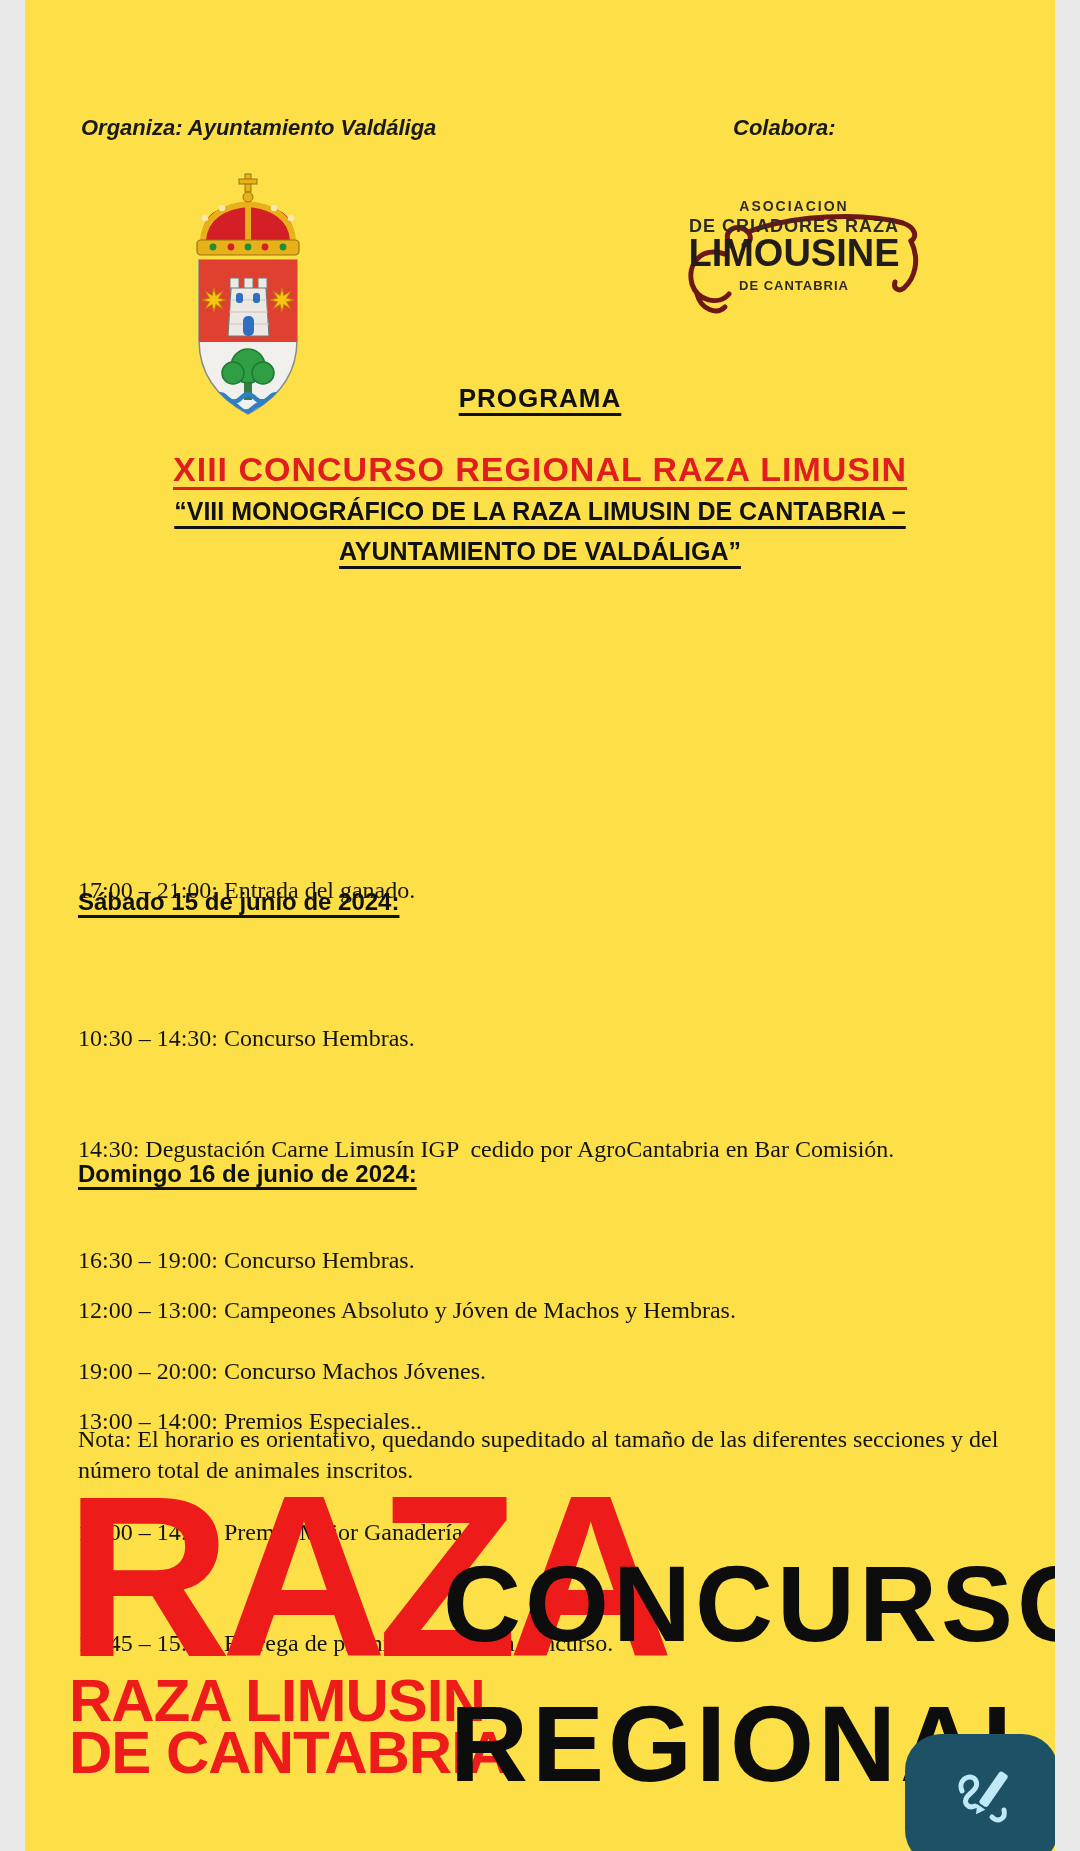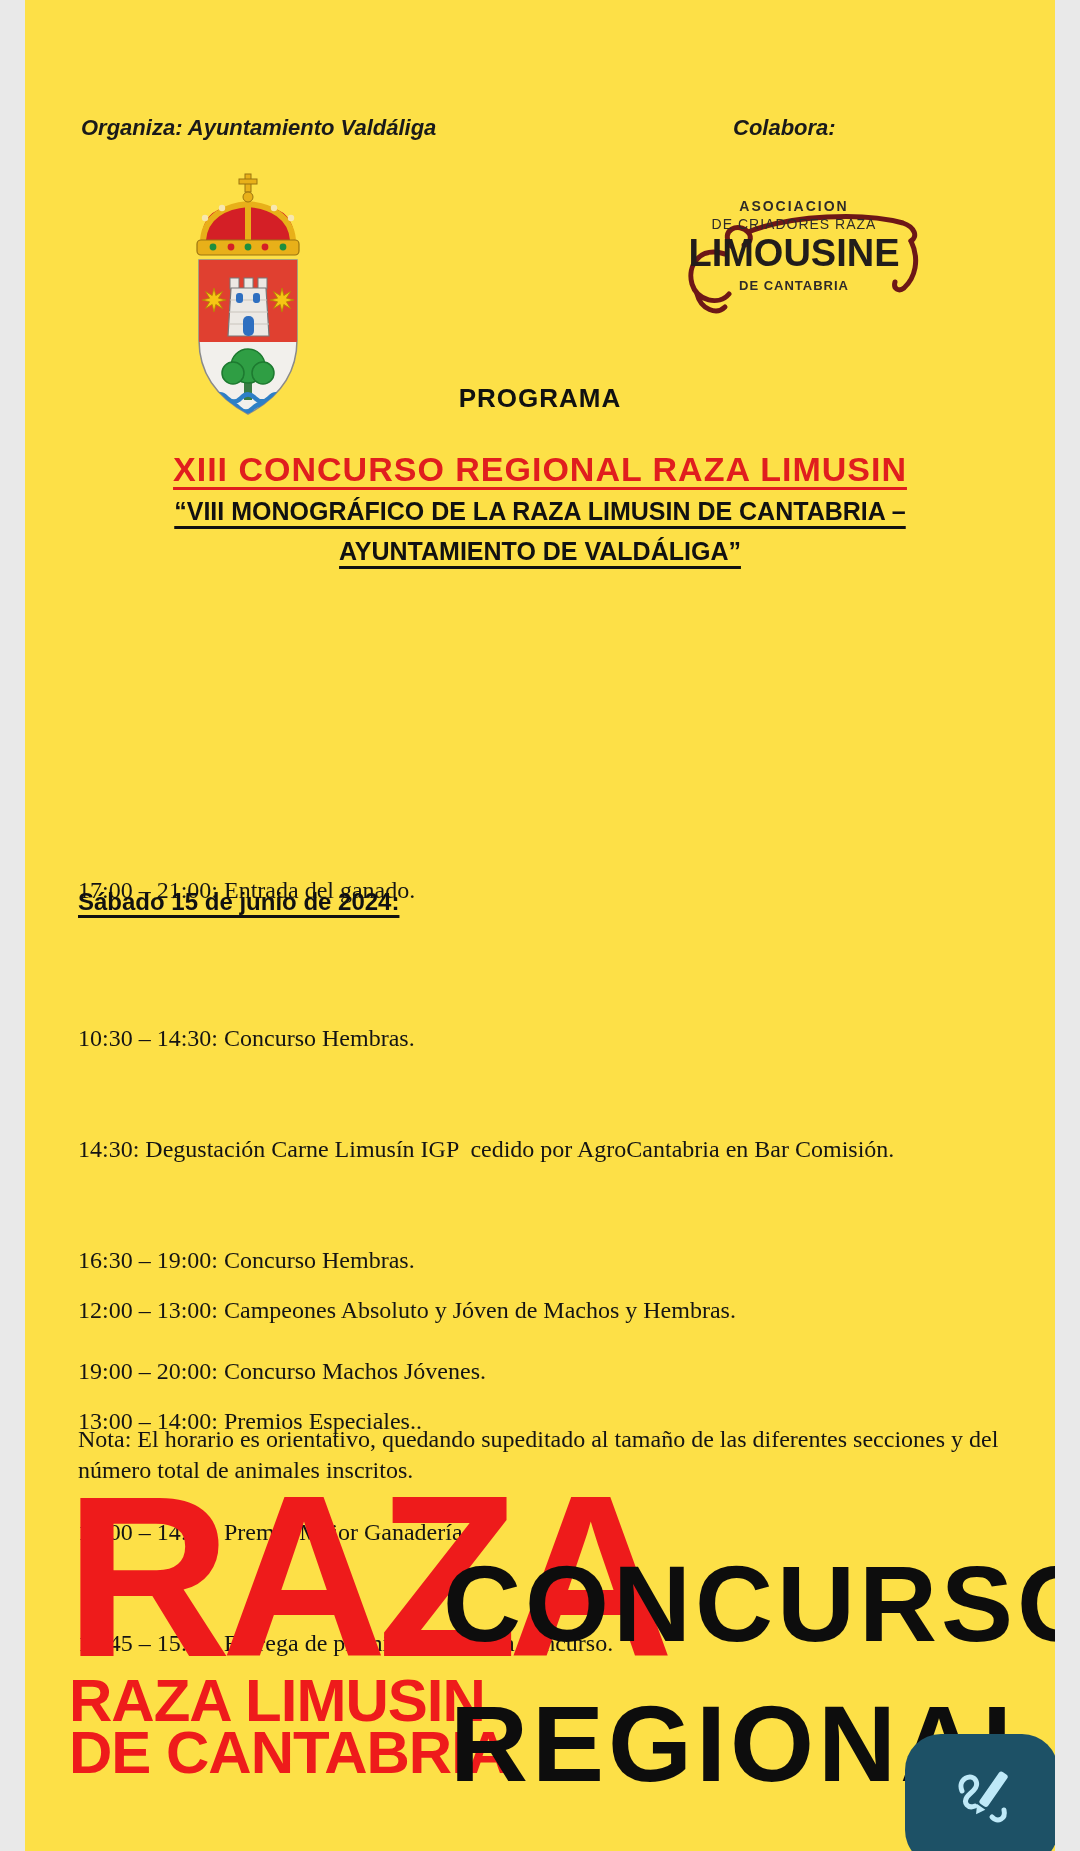--- a/index.html
+++ b/index.html
@@ -23,29 +23,29 @@
   .col-label{left:708px;top:115px;}
 
   
   .escudo{left:158px;top:170px;}
 
   
   .limo-logo{left:636px;top:188px;width:266px;height:138px;}
   .limo-logo svg{position:absolute;left:0;top:0;}
   .limo-text{position:absolute;left:0;top:0;width:100%;text-align:center;color:#2e2a28;}
   .limo-line1{position:absolute;top:10px;width:100%;font-size:14px;font-weight:bold;letter-spacing:2px;}
-  .limo-line2{position:absolute;top:28px;width:100%;font-size:14px;font-weight:normal;letter-spacing:1px;}
+  .limo-line2{position:absolute;top:28px;width:100%;font-size:18px;font-weight:bold;letter-spacing:1px;}
   .limo-main{position:absolute;top:44px;width:100%;font-size:38px;font-weight:bold;letter-spacing:0px;color:#221d1b;}
   .limo-line3{position:absolute;top:90px;width:100%;font-size:13px;font-weight:bold;letter-spacing:1px;}
 
   
   .programa{
     left:0;top:383px;width:100%;text-align:center;
     font-size:26px;font-weight:bold;letter-spacing:1px;color:#111;
-    text-decoration-thickness:3px;text-underline-offset:6px;
+    text-decoration:underline;text-decoration-thickness:3px;text-underline-offset:6px;
   }
   .main-title{
     left:0;top:450px;width:100%;text-align:center;
     font-size:34px;font-weight:bold;letter-spacing:1px;
     text-decoration:underline;text-decoration-thickness:3px;text-underline-offset:6px;
   }
   .subtitle{
     left:0;width:100%;text-align:center;
     font-size:25px;font-weight:bold;color:#111;
     text-decoration:underline;text-decoration-thickness:3px;text-underline-offset:6px;
@@ -189,20 +189,21 @@
   </div>
 
   <div class="abs day-heading day-sabado">Sábado 15 de junio de 2024:</div>
   <div class="abs items items-sabado">
     <div>10:30 – 14:30: Concurso Hembras.</div>
     <div>14:30: Degustación Carne Limusín IGP  cedido por AgroCantabria en Bar Comisión.</div>
     <div>16:30 – 19:00: Concurso Hembras.</div>
     <div>19:00 – 20:00: Concurso Machos Jóvenes.</div>
   </div>
 
+  <div class="abs day-heading day-domingo">Domingo 16 de junio de 2024:</div>
   <div class="abs items items-domingo">
     <div>12:00 – 13:00: Campeones Absoluto y Jóven de Machos y Hembras.</div>
     <div>13:00 – 14:00: Premios Especiales..</div>
     <div>14:00 – 14:30: Premio Mejor Ganadería.</div>
     <div>14:45 – 15:00: Entrega de premios y clausura concurso.</div>
   </div>
 
   <div class="abs note">Nota: El horario es orientativo, quedando supeditado al tamaño de las diferentes secciones y del número total de animales inscritos.</div>
 
   <div class="abs xiii red">RAZA</div>

